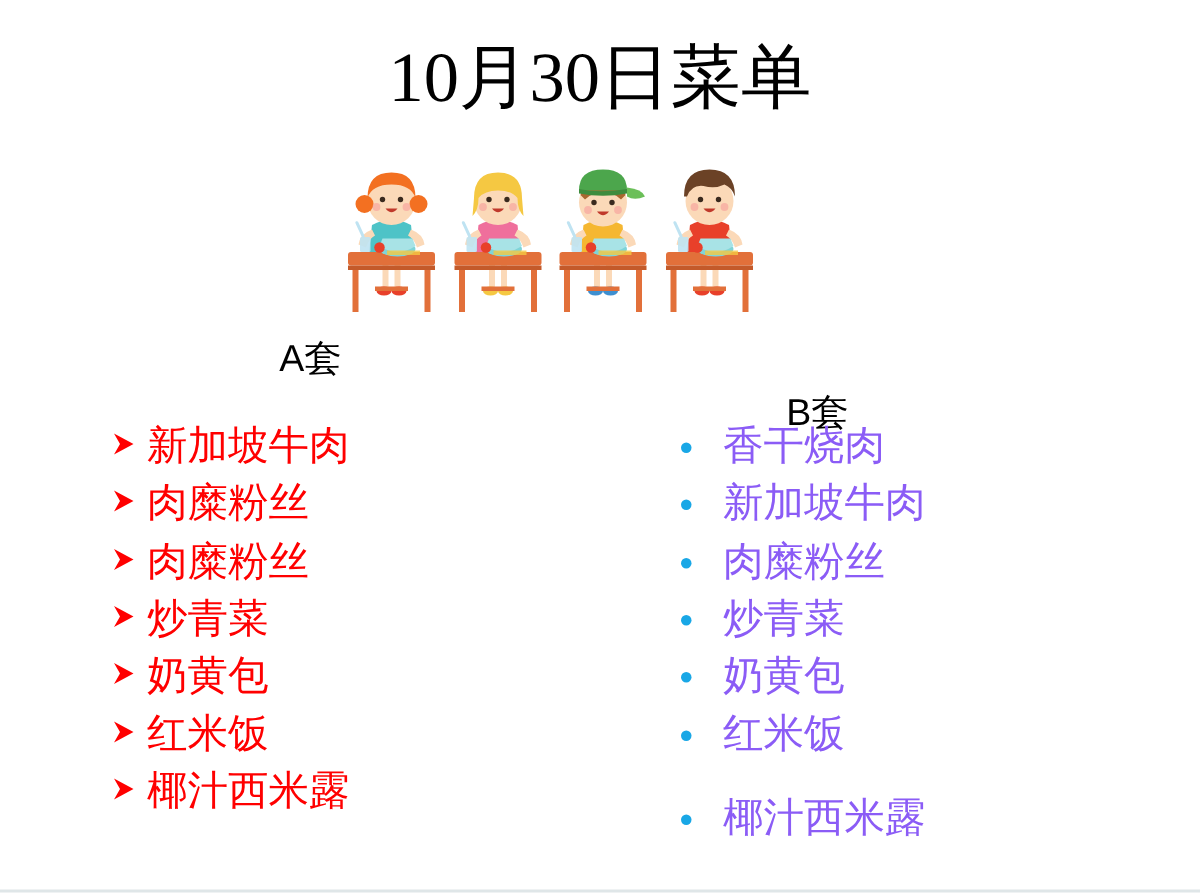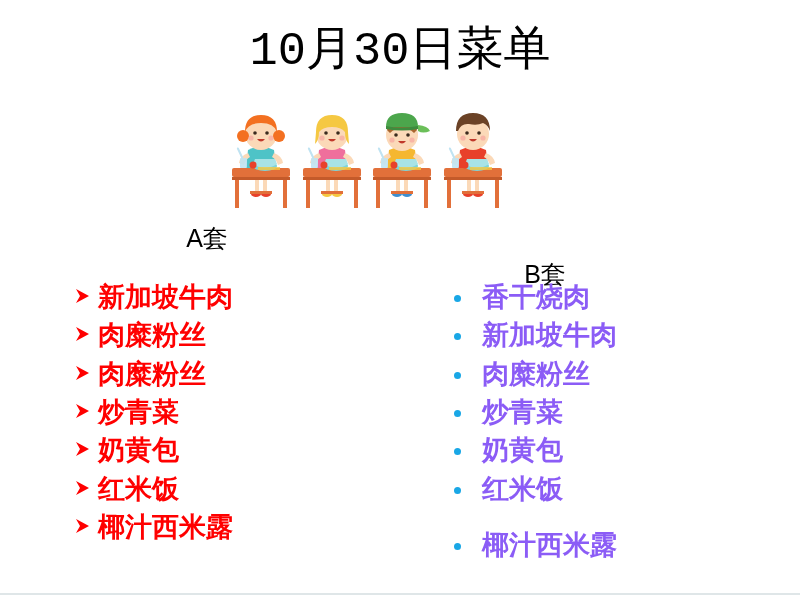--- a/index.html
+++ b/index.html
@@ -25,21 +25,21 @@
   
   .title {
     position: absolute;
     top: 26px;
     left: 0;
     width: 800px;
     text-align: center;
     font-size: 47px;
     line-height: 1.12;
     color: #000000;
-    font-family: Liberation Mono, monospace;
+    font-family: Liberation Serif, serif;
     letter-spacing: 0px;
     white-space: nowrap;
   }
 
   
   .kids {
     position: absolute;
     top: 108px;
     left: 228px;
     width: 278px;
@@ -120,21 +120,21 @@
   .bullet-dot i {
     display: block;
     width: 7px;
     height: 7px;
     border-radius: 50%;
     background: #19A7E6;
     position: absolute;
     top: -11px;
     left: 2px;
   }
-  .item-text { display: inline-block; font-weight: bold; }
+  .item-text { display: inline-block; }
 
   .col-b .menu-item.spaced { margin-top: 18px; }
 </style>
 </head>
 <body>
 
 <div class="slide">
 
   <div class="title">10月30日菜单</div>
 

